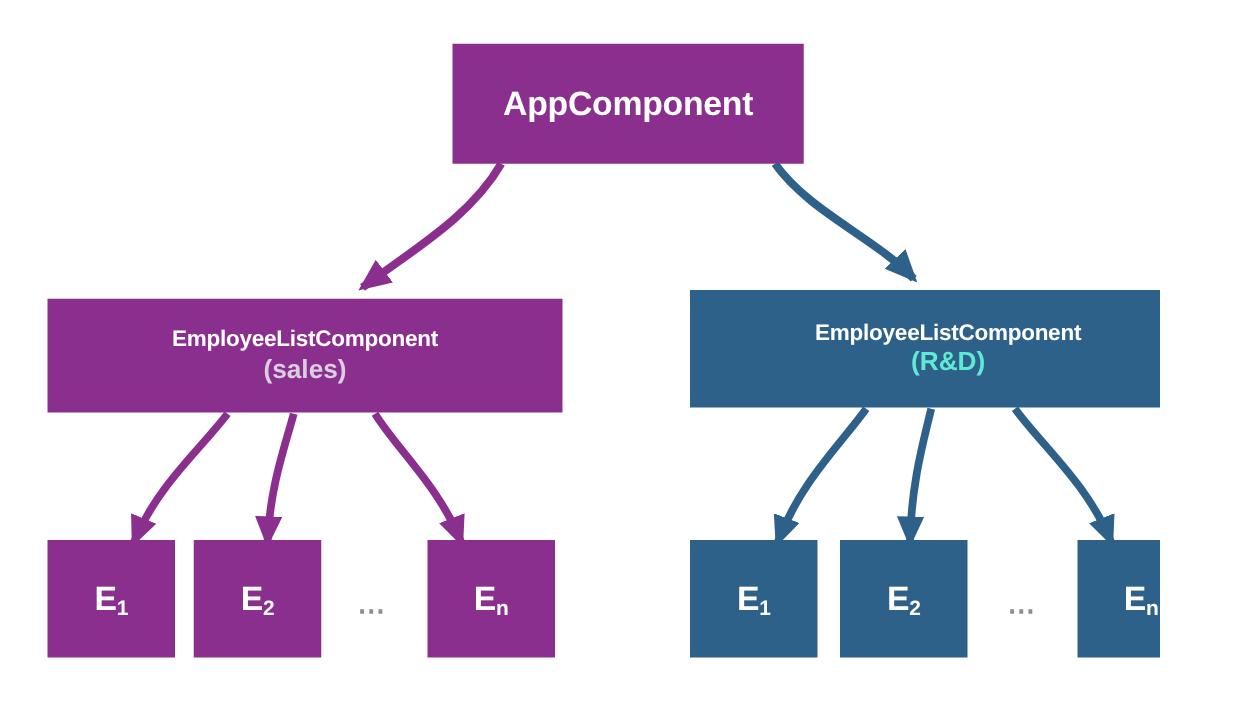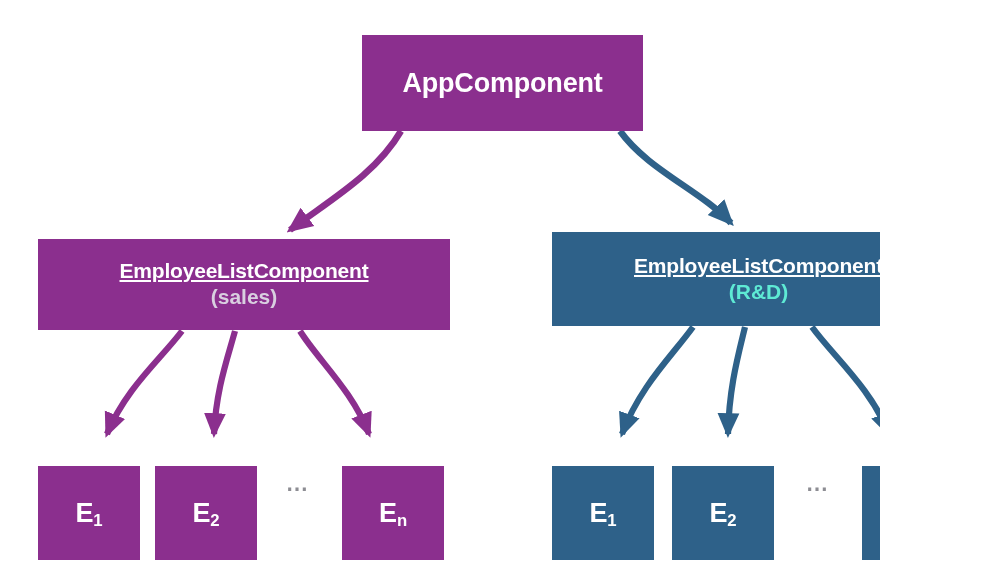--- a/index.html
+++ b/index.html
@@ -11,20 +11,21 @@
   body {
     font-family: "Liberation Sans", sans-serif;
     -webkit-font-smoothing: antialiased;
   }
   #diagram-canvas {
     position: relative;
     width: 880px;
     height: 577px;
     background: #ffffff;
     overflow: hidden;
+    padding-left: 48px;
   }
   #edge-layer {
     position: absolute;
     left: 0;
     top: 0;
     width: 1000px;
     height: 577px;
     pointer-events: none;
   }
   .node {
@@ -70,26 +71,26 @@
     top: 239px;
     width: 412px;
     height: 91px;
   }
   #node-list-rnd {
     left: 552px;
     top: 232px;
     width: 413px;
     height: 94px;
   }
-  .node-list .node-title { font-size: 21px; text-decoration: underline; }
+  .node-list .node-title { font-size: 18px; }
   .node-list .node-sub { font-size: 21px; margin-top: 3px; }
 
   
   .leaf {
-    top: 466px;
+    top: 432px;
     width: 102px;
     height: 94px;
   }
   .leaf .node-title {
     font-size: 27px;
     display: inline-block;
   }
   .leaf sub {
     font-size: 0.62em;
     vertical-align: baseline;

